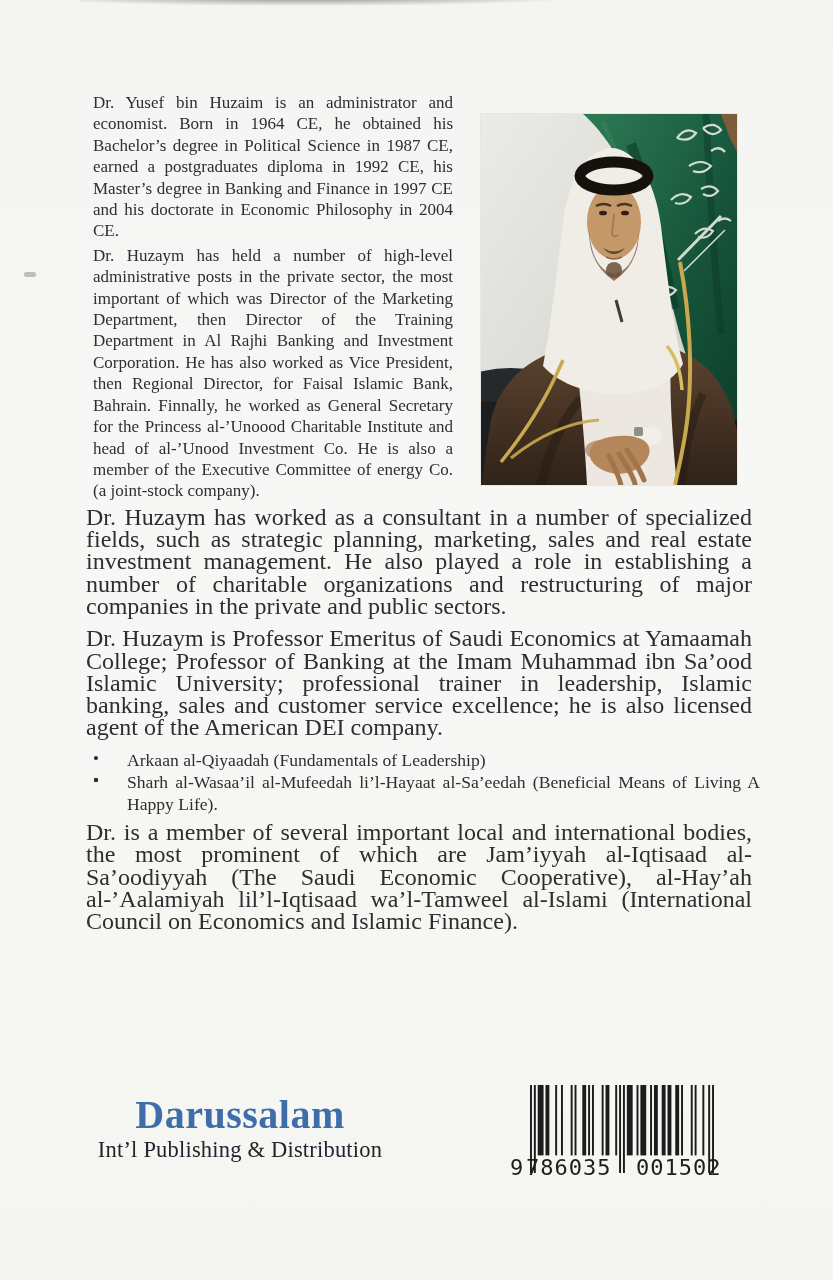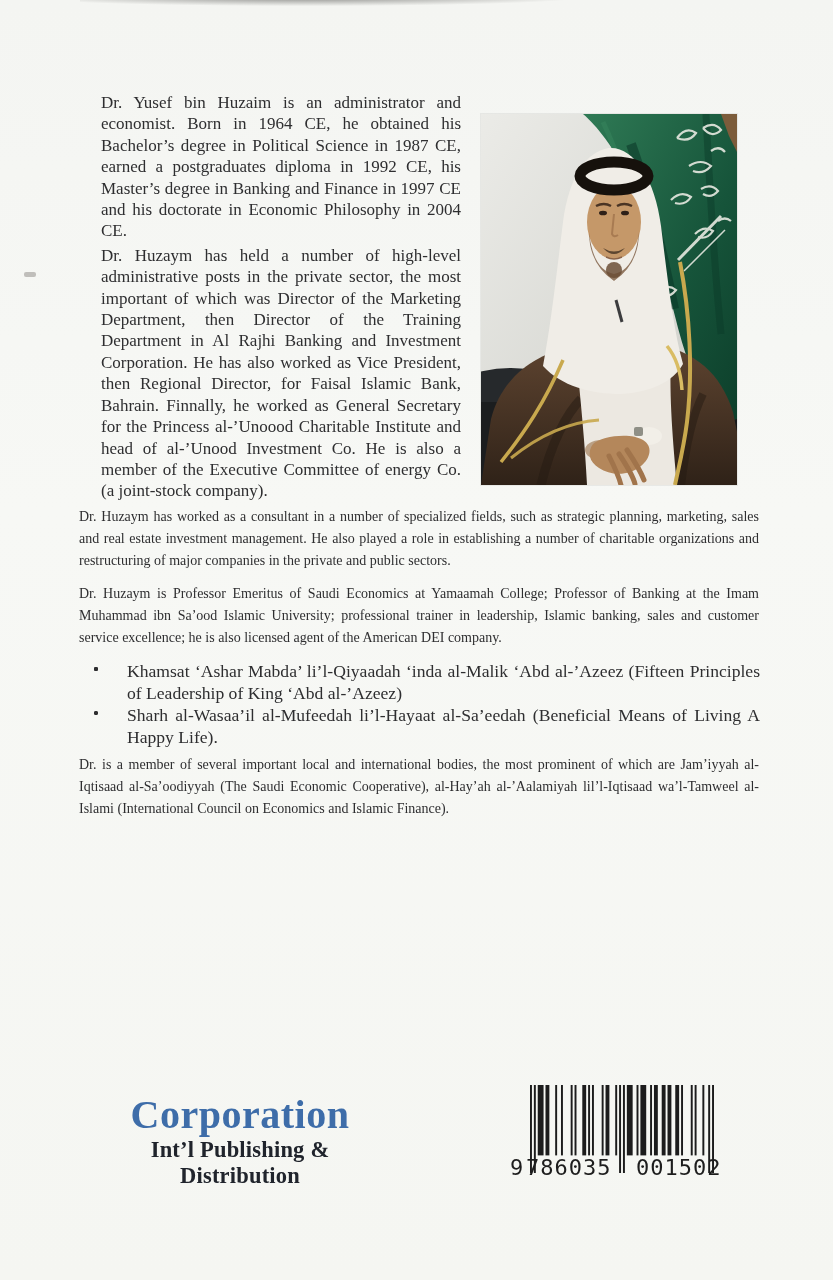--- a/index.html
+++ b/index.html
@@ -12,32 +12,32 @@
   .scan-top{
     position:absolute;top:-3px;left:80px;width:500px;height:9px;
     background:radial-gradient(ellipse at 45% 0%,rgba(45,45,42,.55),rgba(45,45,42,0) 72%);
   }
   .scan-mark{
     position:absolute;left:24px;top:272px;width:12px;height:5px;border-radius:2px;
     background:#b3b0ac;opacity:.8;
   }
   .content{position:absolute;left:78px;top:85px;width:682px;}
   .row1{position:relative;}
-  .narrow{width:360px;margin-left:23px;}
+  .narrow{width:360px;margin-left:15px;}
   .narrow p{
     margin:0;font-size:17px;line-height:21.4px;text-align:justify;
   }
   .narrow p + p{margin-top:3px;}
   .narrow p:first-child{margin-top:7px;}
   .photo{
     position:absolute;left:403px;top:22px;width:256px;height:371px;
     box-shadow:0 0 0 1px rgba(0,0,0,.06);
   }
   .wide p{
-    margin:1px;font-size:14px;line-height:22.3px;text-align:justify;
+    margin:8px;font-size:24px;line-height:22.3px;text-align:justify;
   }
   .p3{margin-top:4px !important;}
   .p4{margin-top:10px !important;}
   .p5{margin-top:9px !important;}
   .p6{margin-top:6px !important;}
   ul.books{
     list-style:none;margin:10px 0 0 0;padding:0;
   }
   ul.books li{
     position:relative;padding-left:49px;
@@ -47,21 +47,21 @@
     position:absolute;left:15px;top:-1px;font-size:17px;
   }
   .publisher{
     position:absolute;left:90px;top:1094px;width:300px;text-align:center;
   }
   .publisher .name{
     font-size:40px;font-weight:bold;letter-spacing:.5px;line-height:42px;
     color:#3e6da9;
   }
   .publisher .tagline{
-    font-size:22.5px;font-weight:bold;line-height:26px;margin-top:1px;
+    font-size:22.5px;font-weight:normal;line-height:26px;margin-top:1px;
     color:#20242c;letter-spacing:.2px;
   }
   .barcode{
     position:absolute;left:506px;top:1085px;width:230px;height:100px;
   }
   .barcode svg{position:absolute;left:24px;top:0;}
   .bc-digits span{
     position:absolute;top:70px;
     font-family:"DejaVu Sans Mono",monospace;font-size:22px;color:#1d1d1d;
   }
@@ -169,33 +169,33 @@
         </g>
       </svg>
     </div>
   </div>
 
   <div class="wide">
     <p class="p3">Dr. Huzaym has worked as a consultant in a number of specialized fields, such as strategic planning, marketing, sales and real estate investment management. He also played a role in establishing a number of charitable organizations and restructuring of major companies in the private and public sectors.</p>
     <p class="p4">Dr. Huzaym is Professor Emeritus of Saudi Economics at Yamaamah College; Professor of Banking at the Imam Muhammad ibn Sa’ood Islamic University; professional trainer in leadership, Islamic banking, sales and customer service excellence; he is also licensed agent of the American DEI company.</p>
 
     <ul class="books">
+      <li><span class="bullet">•</span><span>Arkaan al-Qiyaadah (Fundamentals of Leadership)</span></li>
       <li><span class="bullet">•</span></li>
       <li><span class="bullet">•</span></li>
-      <li><span class="bullet">•</span><span>Khamsat ‘Ashar Mabda’ li’l-Qiyaadah ‘inda al-Malik ‘Abd al-’Azeez (Fifteen Principles of Leadership of King ‘Abd al-’Azeez)</span></li>
       <li><span class="bullet">•</span></li>
       <li><span class="bullet">•</span><span>Sharh al-Wasaa’il al-Mufeedah li’l-Hayaat al-Sa’eedah (Beneficial Means of Living A Happy Life).</span></li>
     </ul>
 
     <p class="p6">Dr. is a member of several important local and international bodies, the most prominent of which are Jam’iyyah al-Iqtisaad al-Sa’oodiyyah (The Saudi Economic Cooperative), al-Hay’ah al-’Aalamiyah lil’l-Iqtisaad wa’l-Tamweel al-Islami (International Council on Economics and Islamic Finance).</p>
   </div>
 </div>
 
 <div class="publisher">
-  <div class="name">Corporation</div>
+  <div class="name">Darussalam</div>
   <div class="tagline">Int’l Publishing &amp; Distribution</div>
 </div>
 
 <div class="barcode">
   <svg id="bc-bars" width="184" height="88" viewBox="0 0 95 45" preserveAspectRatio="none">
       <rect x="0" y="0" width="1" height="45" fill="#1c1c1c"></rect>
       <rect x="2" y="0" width="1" height="45" fill="#1c1c1c"></rect>
       <rect x="4" y="0" width="3" height="36" fill="#1c1c1c"></rect>
       <rect x="8" y="0" width="2" height="36" fill="#1c1c1c"></rect>
       <rect x="13" y="0" width="1" height="36" fill="#1c1c1c"></rect>

